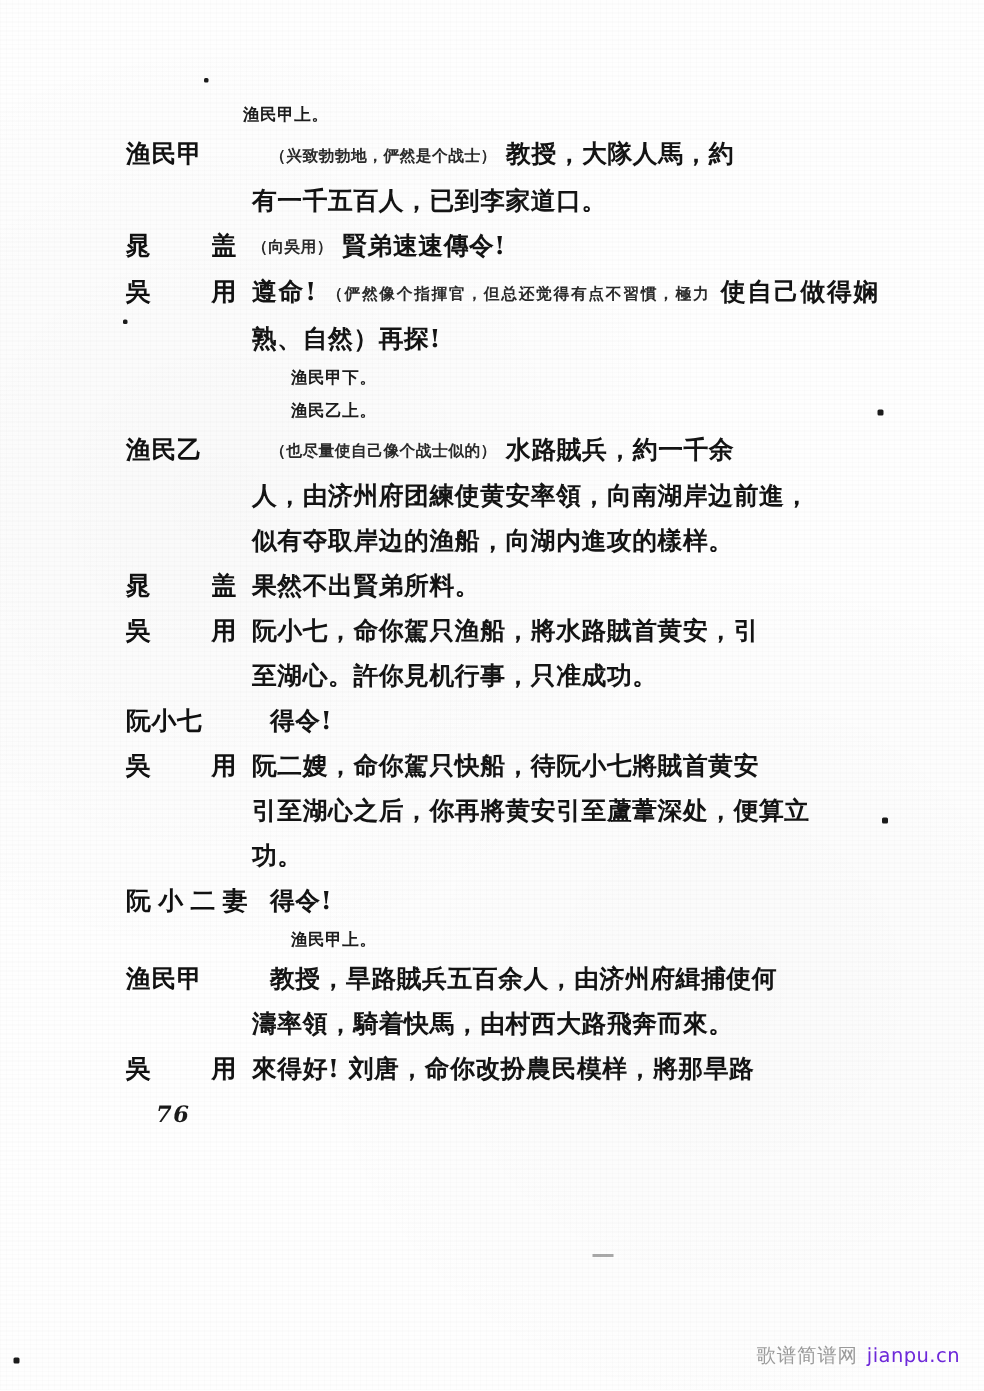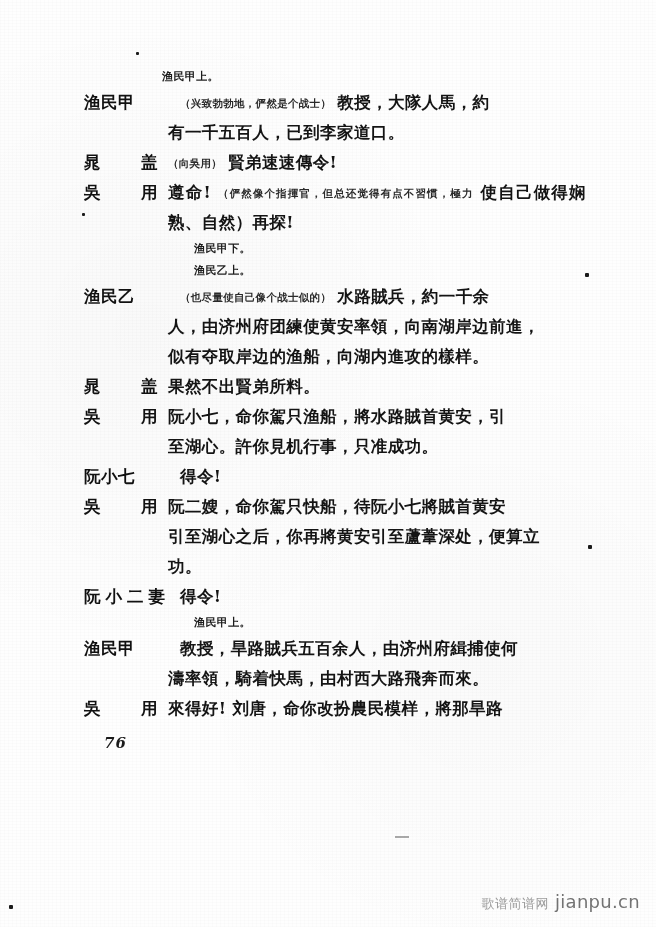--- a/index.html
+++ b/index.html
@@ -158,22 +158,22 @@
     z-index: 4;
   }
   .watermark .wm-cn {
     font-family: "DejaVu Sans", "Liberation Sans", sans-serif;
     font-size: 13px;
     color: #9a9a9a;
     letter-spacing: 0.5px;
   }
   .watermark .wm-url {
     font-family: "DejaVu Sans", "Liberation Sans", sans-serif;
-    font-size: 18px;
-    color: #737373;
+    font-size: 13px;
+    color: #6d28d9;
     letter-spacing: 0.3px;
   }
 </style>
 </head>
 <body>
 
 <div class="page">
 
   <div class="speck" style="left:136px; top:52px; width:3px; height:3px;"></div>
   <div class="speck" style="left:82px; top:213px; width:3px; height:3px;"></div>

